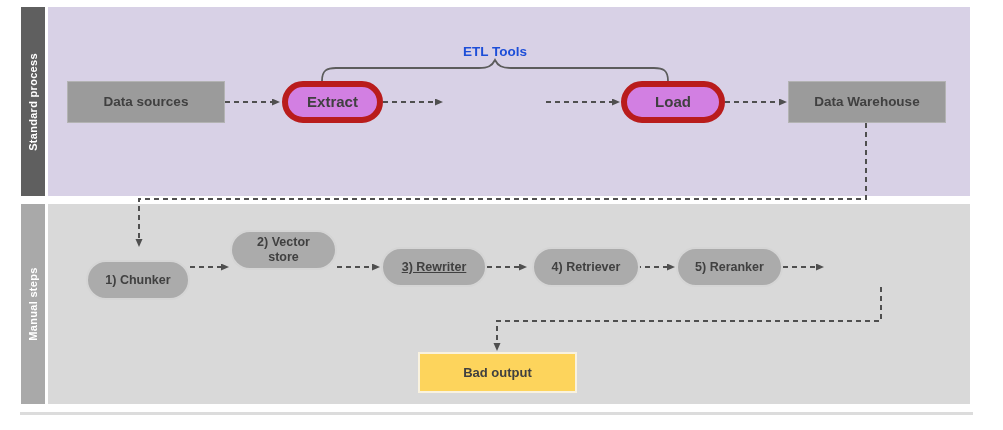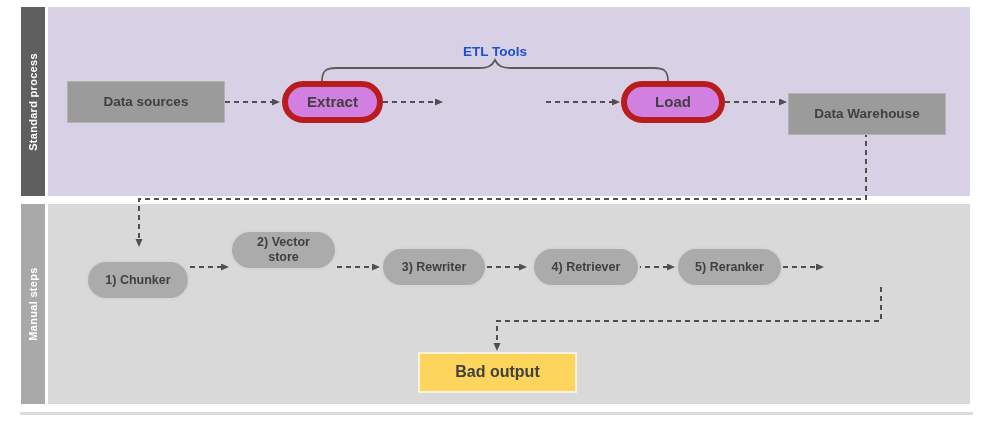--- a/index.html
+++ b/index.html
@@ -38,21 +38,21 @@
   }
   .pill-pink {
     background:#d27fe2; border:6px solid #b91c1c;
     border-radius:22px; font-size:15px;
   }
   .pill-gray {
     background:#ababab; border:2px solid #d5d5d5;
     border-radius:21px; font-size:12.5px; padding:0 10px;
   }
   .rect-yellow {
-    background:#fdd45c; border:2px solid #f9f2df; font-size:16px;
+    background:#fdd45c; border:2px solid #f9f2df; font-size:13px;
   }
   .annotation-label {
     position:absolute; z-index:3; left:445px; top:44px; width:100px;
     text-align:center; color:#1d4ed8; font-weight:bold; font-size:13.5px;
   }
 </style>
 </head>
 <body>
 
 <div id="canvas">
@@ -92,22 +92,22 @@
     <path class="conn" d="M881,287 V321 H497 V344" marker-end="url(#arrow)"></path>
 
     <path class="brace" d="M322,81 C322,70 327,68 336,68 L479,68 C488,68 492,66 495,60 C498,66 502,68 511,68 L654,68 C663,68 668,70 668,81"></path>
   </svg>
 
   <div class="annotation-label">ETL Tools</div>
 
   <div class="node rect-gray" style="left:67px;  top:81px; width:158px; height:42px;">Data sources</div>
   <div class="node pill-pink" style="left:282px; top:81px; width:101px; height:42px;">Extract</div>
   <div class="node pill-pink" style="left:621px; top:81px; width:104px; height:42px;">Load</div>
-  <div class="node rect-gray" style="left:788px; top:81px; width:158px; height:42px;margin-top:12px;">Data Warehouse</div>
+  <div class="node rect-gray" style="left:788px; top:81px; width:158px; height:42px;">Data Warehouse</div>
 
   <div class="node pill-gray" style="left:86px;  top:260px; width:104px; height:40px;">1) Chunker</div>
   <div class="node pill-gray" style="left:230px; top:230px; width:107px; height:40px;">2) Vector store</div>
-  <div class="node pill-gray" style="left:381px; top:247px; width:106px; height:40px;">3) Rewriter</div>
+  <div class="node pill-gray" style="left:381px; top:247px; width:106px; height:40px;text-decoration:underline;">3) Rewriter</div>
   <div class="node pill-gray" style="left:532px; top:247px; width:108px; height:40px;">4) Retriever</div>
   <div class="node pill-gray" style="left:676px; top:247px; width:107px; height:40px;">5) Reranker</div>
   <div class="node rect-yellow" style="left:418px; top:352px; width:159px; height:41px;">Bad output</div>
 
 </div>
 
 </body></html>

